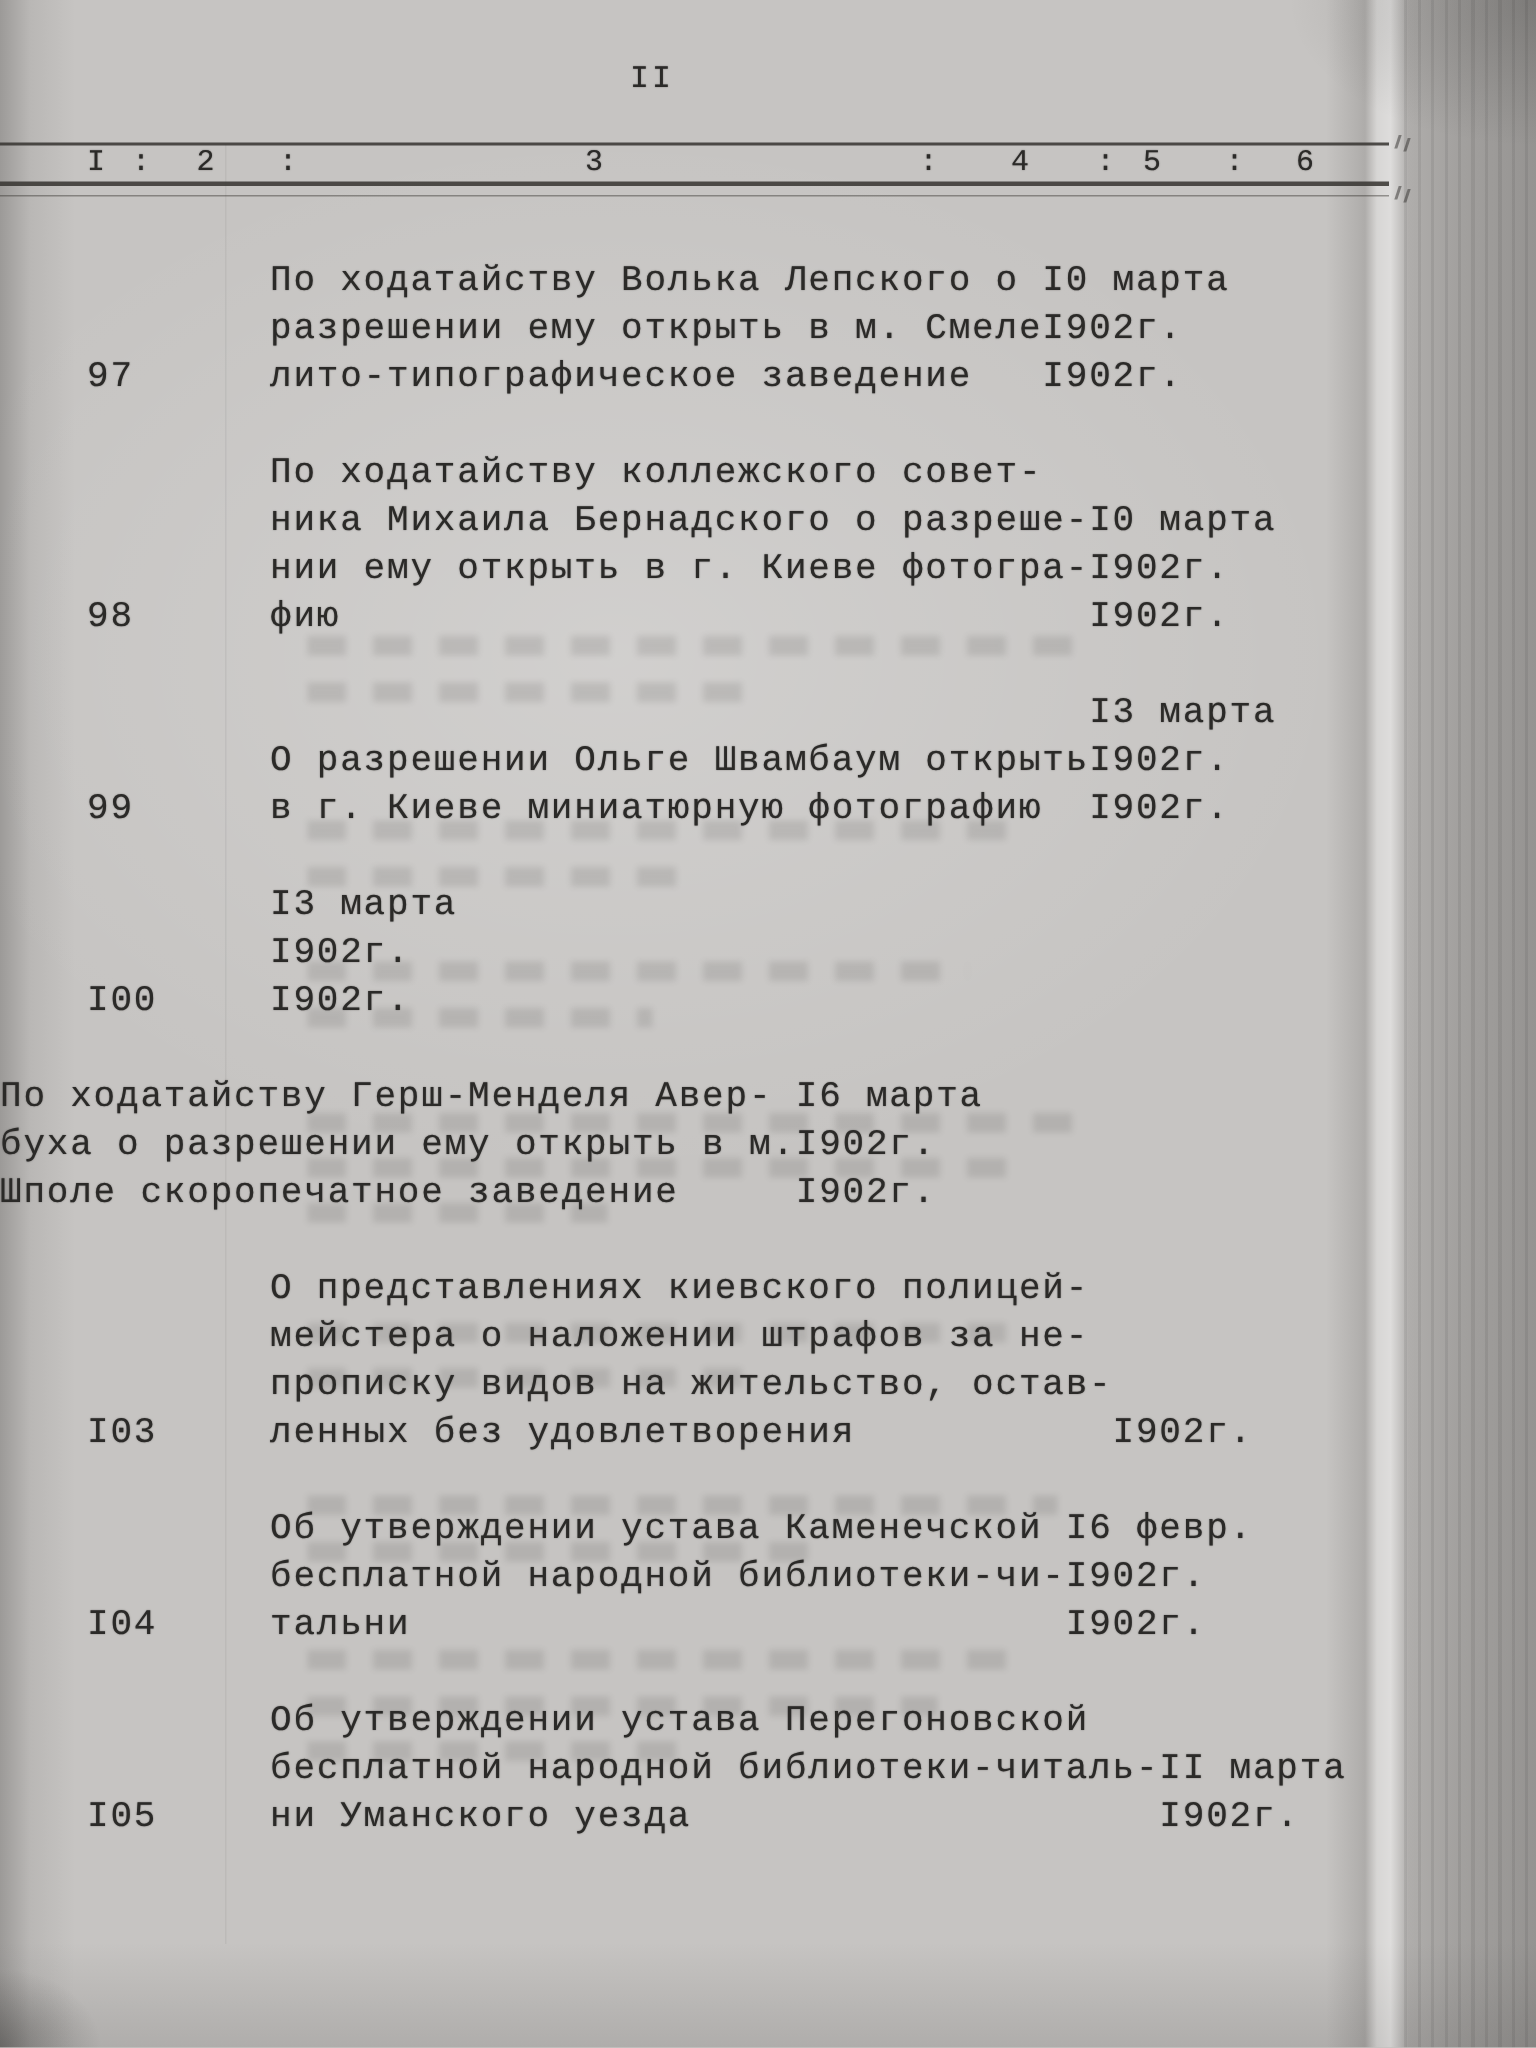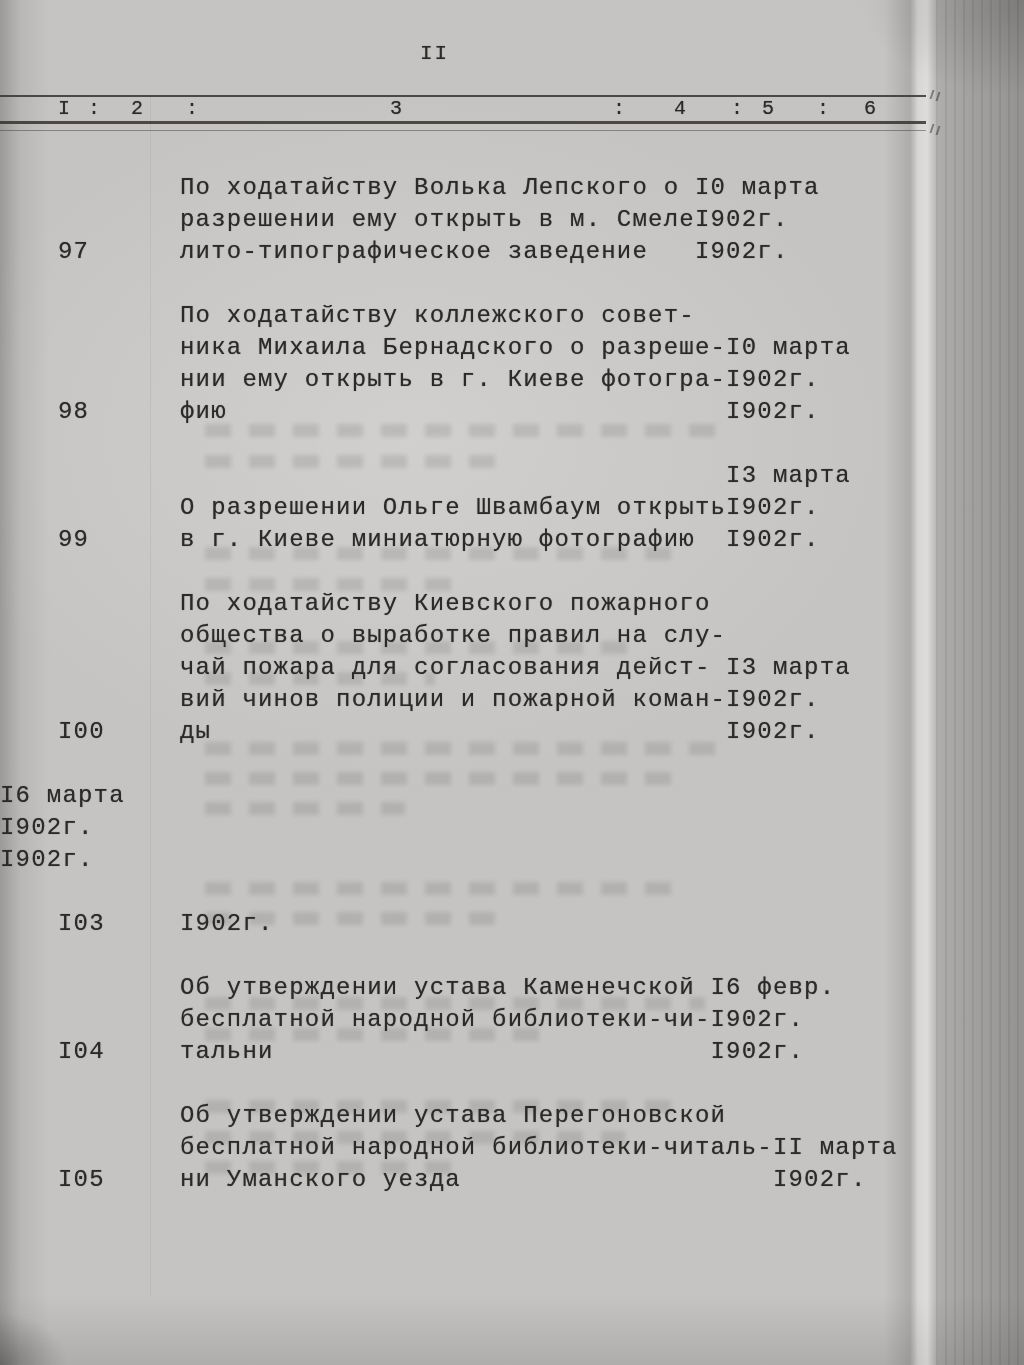--- a/index.html
+++ b/index.html
@@ -138,36 +138,38 @@
     <div class="entry-row">
     <div class="cell cell-num">99</div>
     <div class="cell cell-desc">О разрешении Ольге Швамбаум открыть
 в г. Киеве миниатюрную фотографию</div>
     <div class="cell cell-dates">I3 марта
 I902г.
 I902г.</div>
   </div>
     <div class="entry-row">
     <div class="cell cell-num">I00</div>
-    <div class="cell cell-desc">По ходатайству Киевского пожарного
-общества о выработке правил на слу-
-чай пожара для согласования дейст-
-вий чинов полиции и пожарной коман-
-ды</div>
     <div class="cell cell-dates">I3 марта
 I902г.
 I902г.</div>
   </div>
     <div class="entry-row">
+    <div class="cell cell-desc">По ходатайству Герш-Менделя Авер-
+буха о разрешении ему открыть в м.
+Шполе скоропечатное заведение</div>
     <div class="cell cell-dates">I6 марта
 I902г.
 I902г.</div>
   </div>
     <div class="entry-row">
     <div class="cell cell-num">I03</div>
+    <div class="cell cell-desc">О представлениях киевского полицей-
+мейстера о наложении штрафов за не-
+прописку видов на жительство, остав-
+ленных без удовлетворения</div>
     <div class="cell cell-dates">I902г.</div>
   </div>
     <div class="entry-row">
     <div class="cell cell-num">I04</div>
     <div class="cell cell-desc">Об утверждении устава Каменечской
 бесплатной народной библиотеки-чи-
 тальни</div>
     <div class="cell cell-dates">I6 февр.
 I902г.
 I902г.</div>

